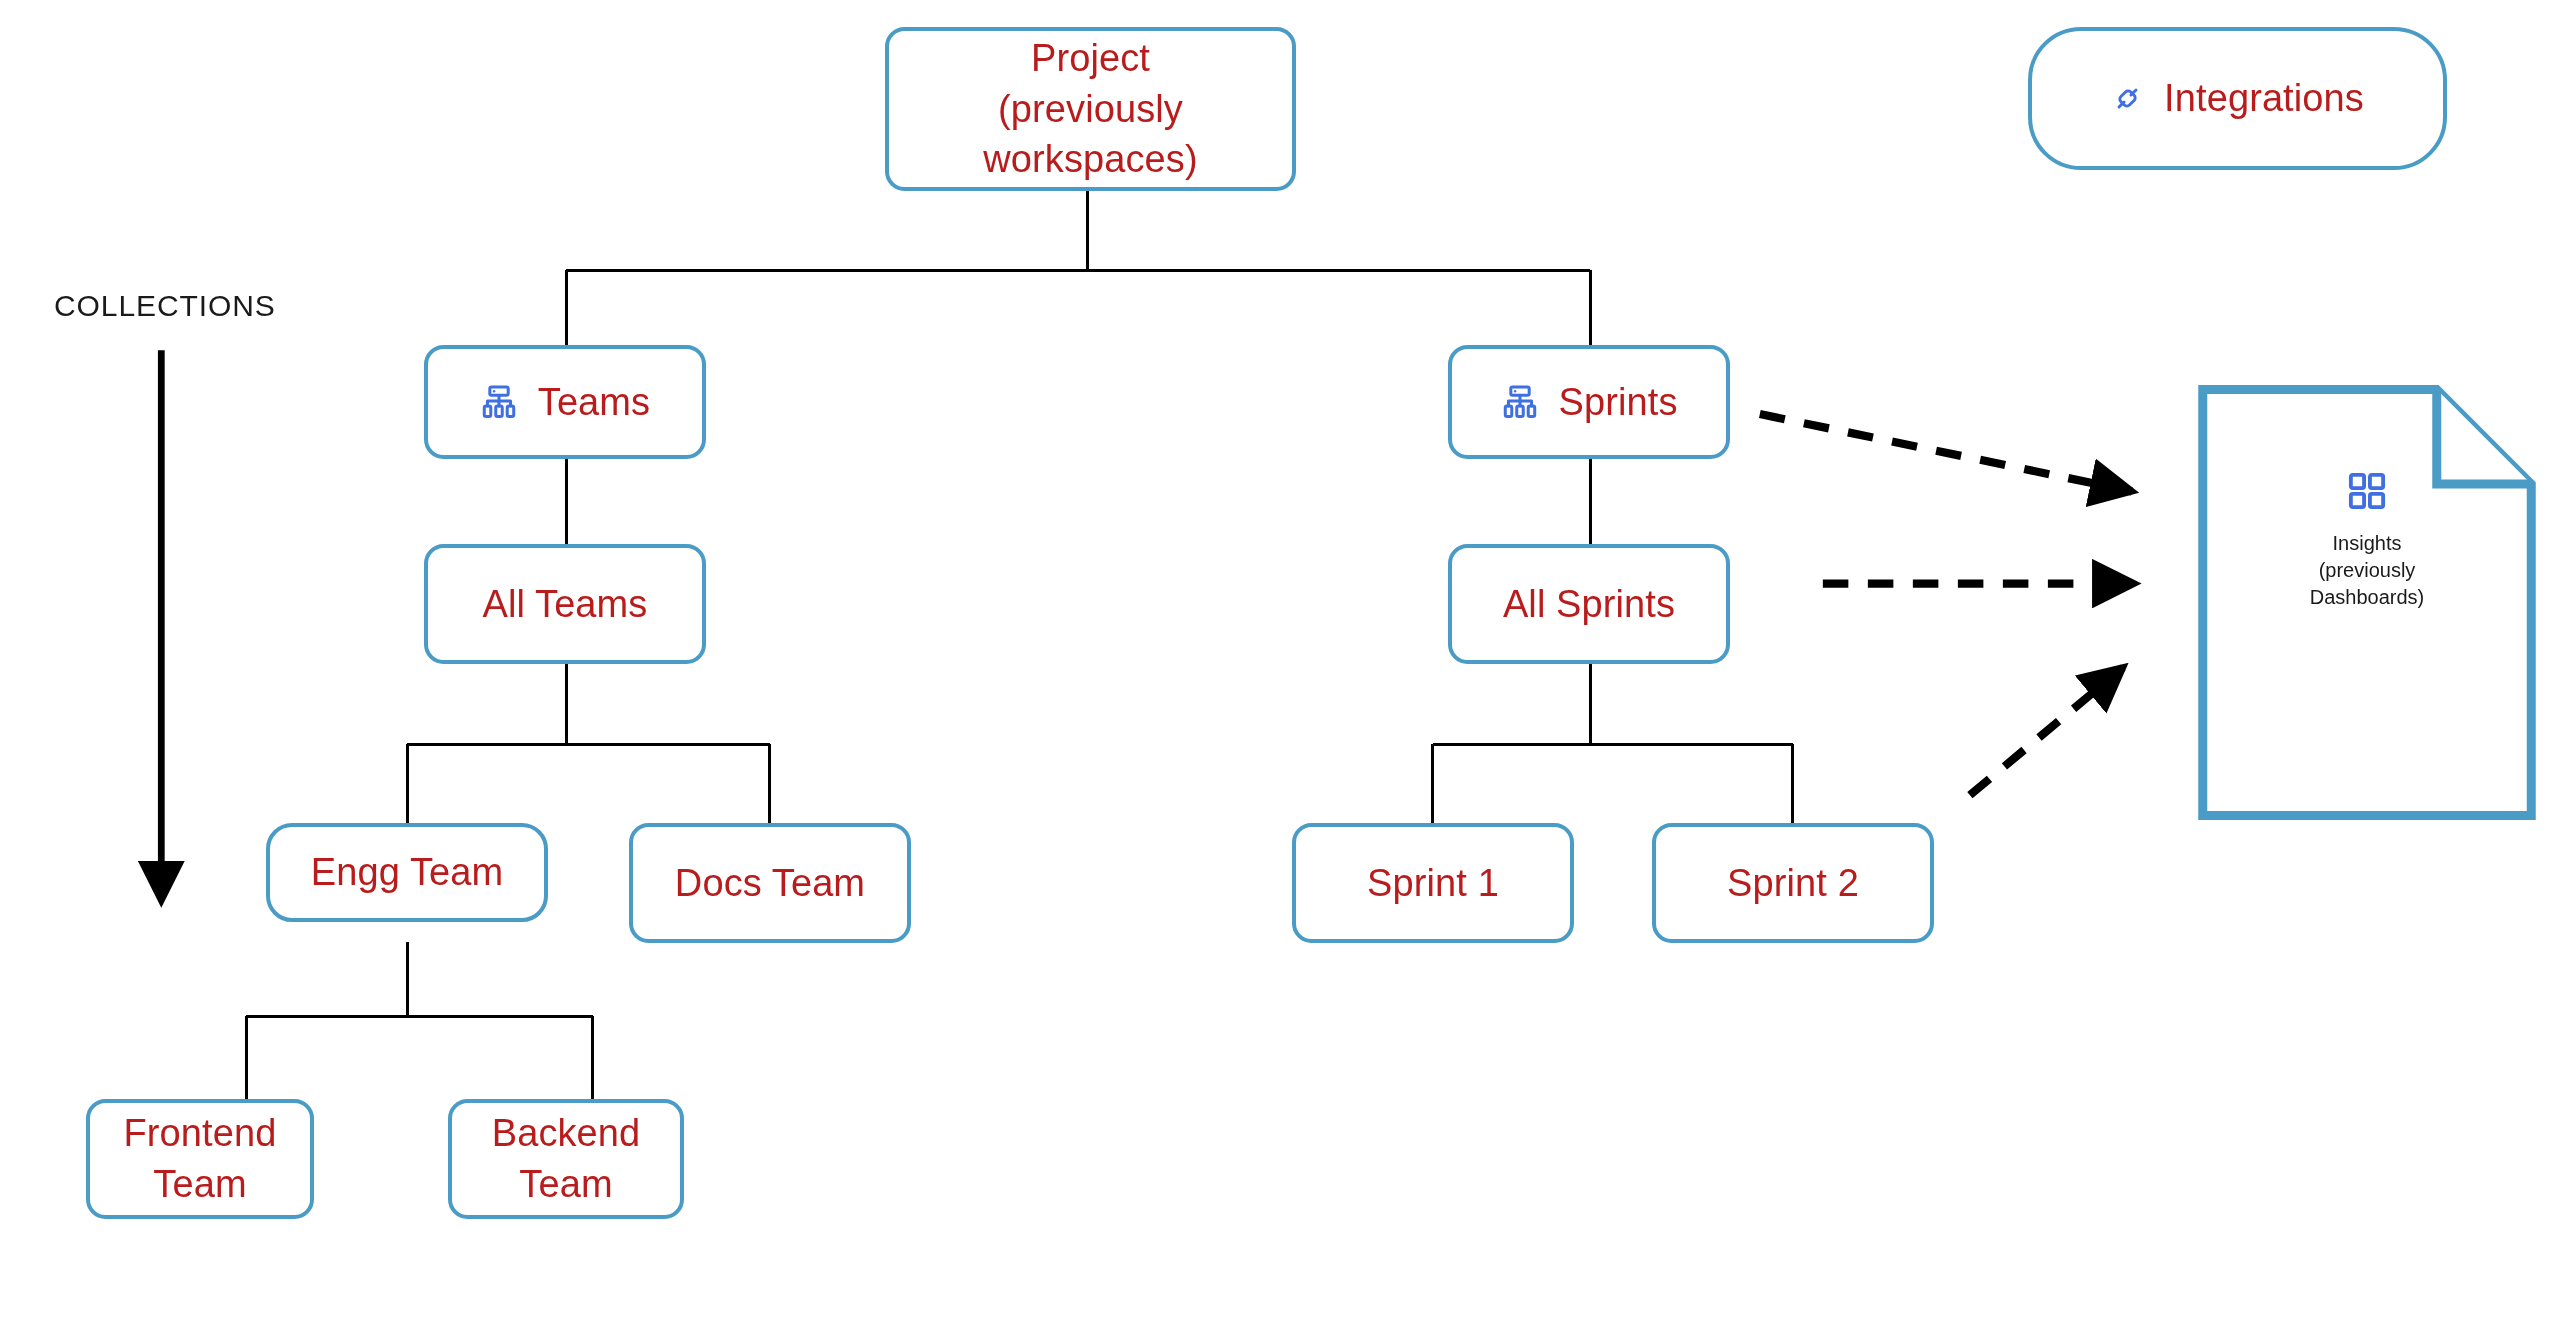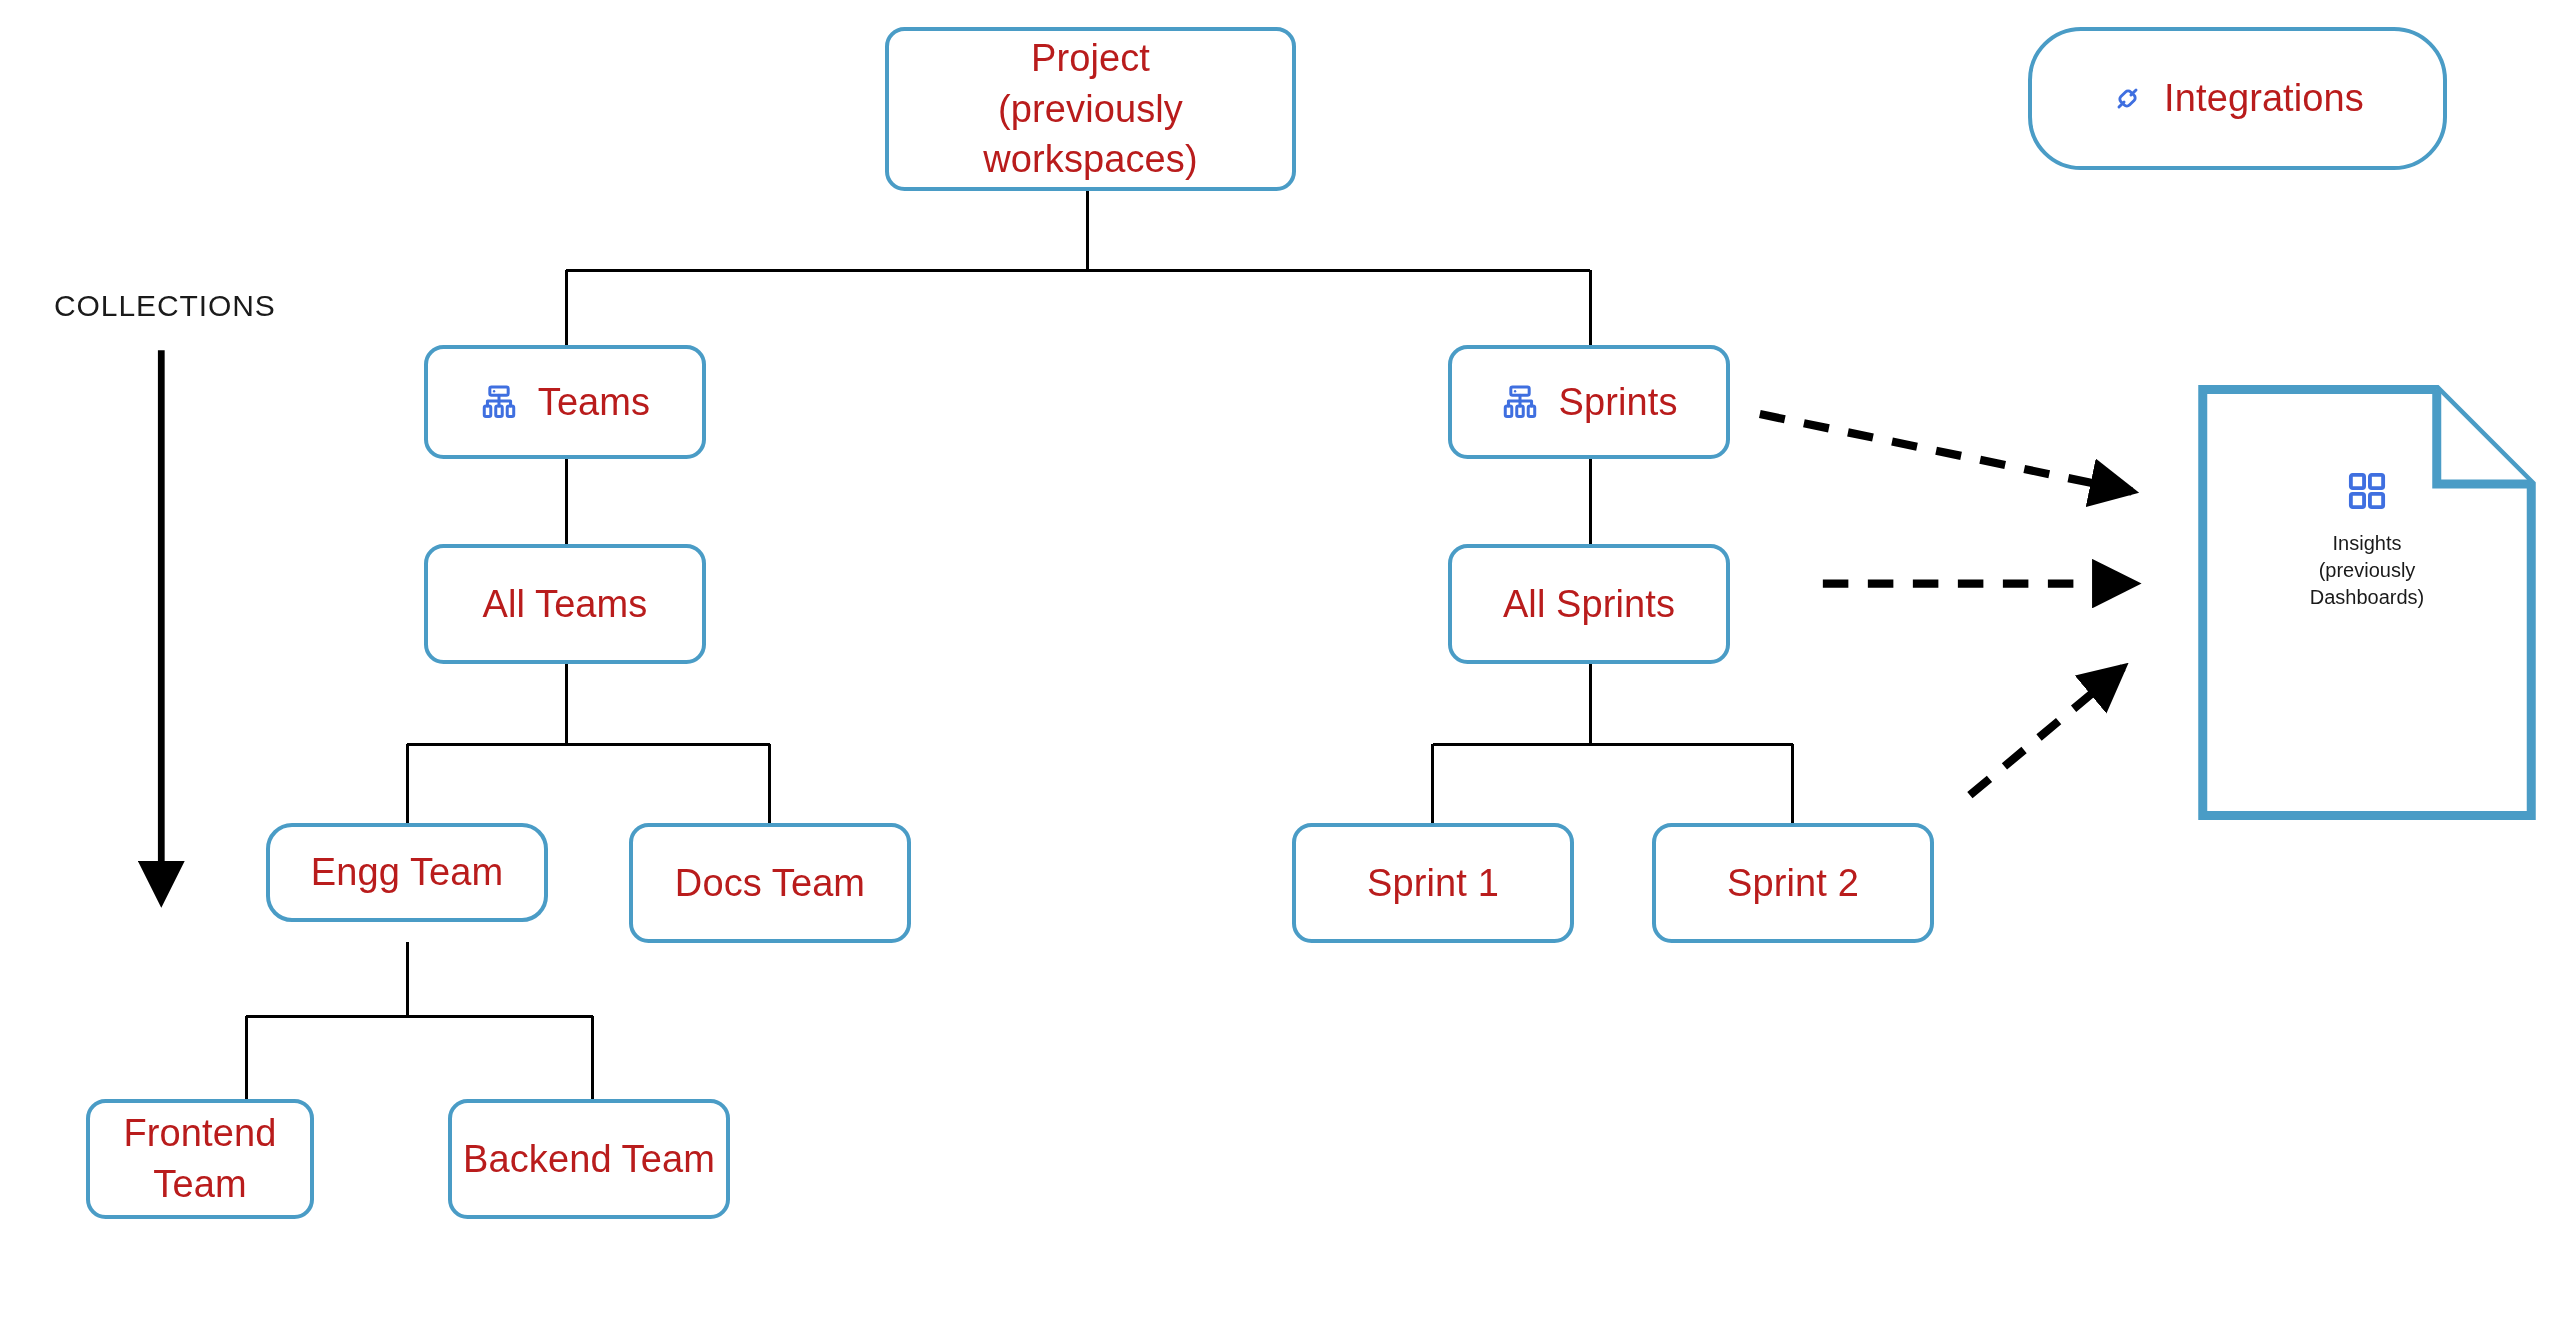--- a/index.html
+++ b/index.html
@@ -216,21 +216,21 @@
   </div>
 
   <div class="node" style="left:1652px; top:823px; width:282px; height:120px;">
     <span class="label">Sprint 2</span>
   </div>
 
   <div class="node" style="left:86px; top:1099px; width:228px; height:120px;">
     <span class="label">Frontend Team</span>
   </div>
 
-  <div class="node" style="left:448px; top:1099px; width:282px; height:120px;">
+  <div class="node" style="left:448px; top:1099px; width:236px; height:120px;">
     <span class="label">Backend Team</span>
   </div>
 
   <div id="insights-doc" style="left:2198px; top:385px; width:338px; height:435px;">
     <svg width="338" height="435" viewBox="0 0 450 580" xmlns="http://www.w3.org/2000/svg">
       <path d="M 6 6 L 318 6 L 444 132 L 444 574 L 6 574 Z" fill="#ffffff" stroke="#4a9cc6" stroke-width="12" stroke-linejoin="miter"></path>
       <path d="M 318 6 L 318 132 L 444 132" fill="#ffffff" stroke="#4a9cc6" stroke-width="12" stroke-linejoin="miter"></path>
     </svg>
     <div class="doc-content">
       <span class="icon">

